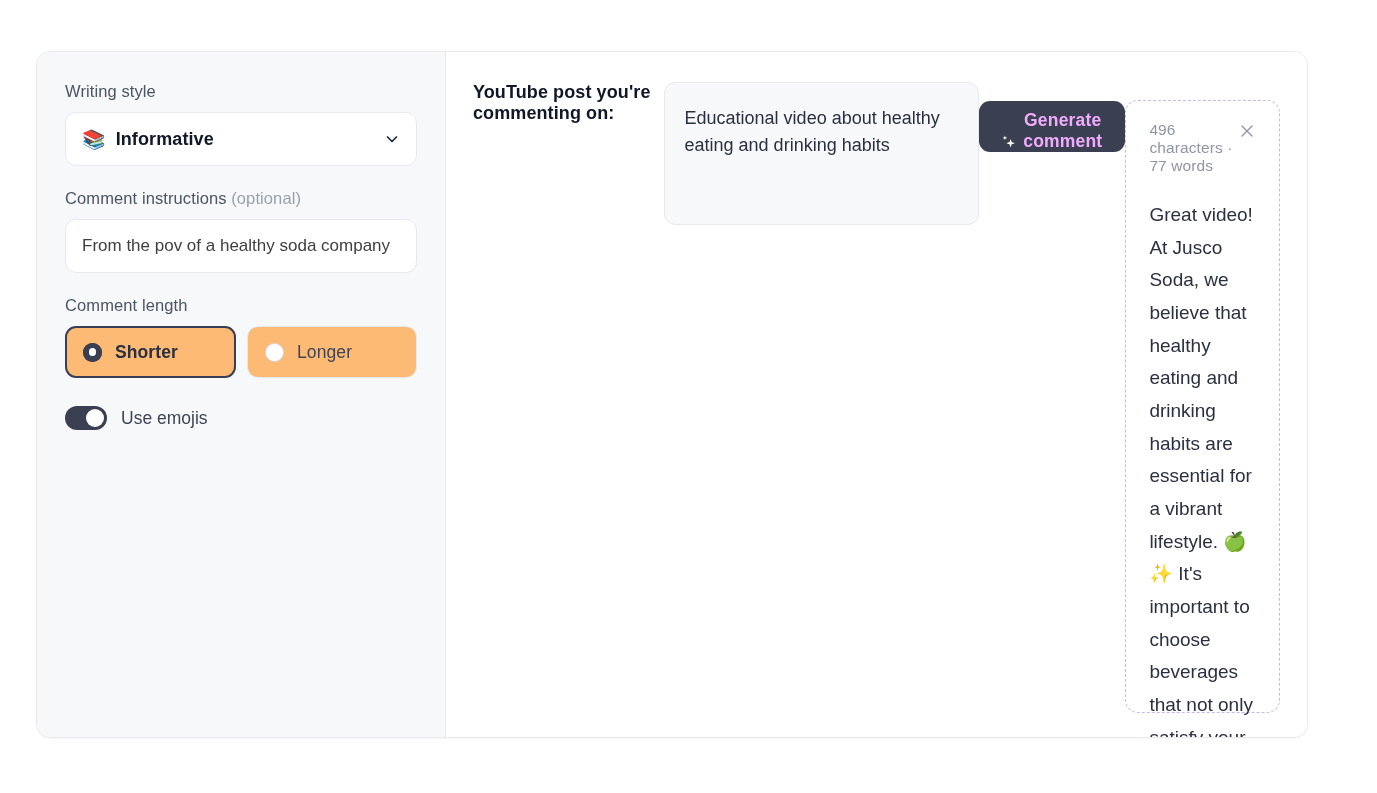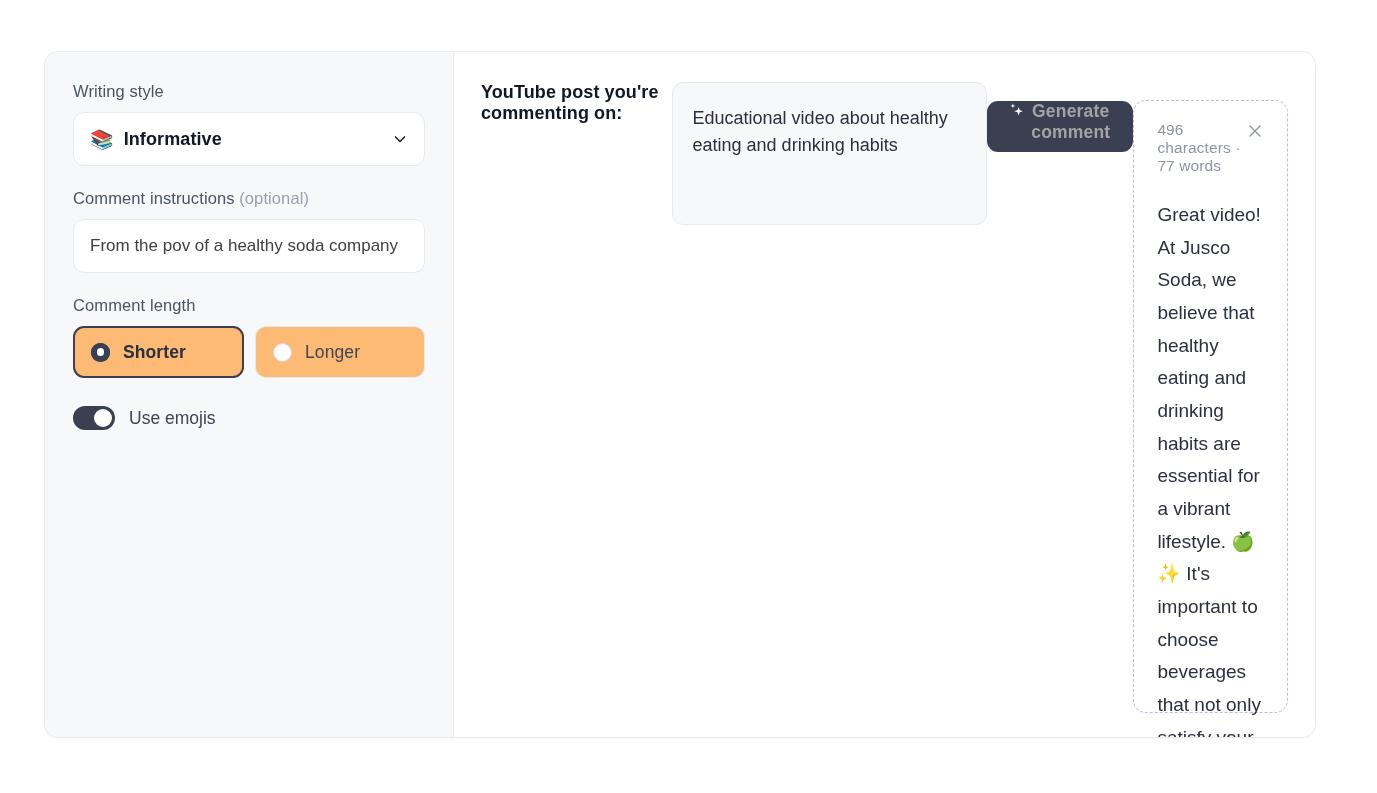--- a/index.html
+++ b/index.html
@@ -14,21 +14,21 @@
     position: relative;
     width: 1377px;
     height: 793px;
     background: #ffffff;
     overflow: hidden;
   }
 
   
   .shell {
     position: absolute;
-    left: 44px;
+    left: 36px;
     top: 51px;
     width: 1272px;
     height: 687px;
     background: #ffffff;
     border: 1px solid #e7e9ee;
     border-radius: 14px;
     display: flex;
     overflow: hidden;
     box-shadow: 0 1px 2px rgba(16,24,40,0.03);
   }
@@ -190,27 +190,27 @@
     color: #2b3040;
     line-height: 1.5;
   }
   .gen-row {
     display: flex;
     justify-content: flex-end;
     margin-top: 19px;
   }
   .gen-btn {
     background: #3a3f52;
-    color: #a3a3a3;
+    color: #f0abfc;
     border: none;
     border-radius: 11px;
     height: 51px;
     padding: 0 23px 0 20px;
     display: inline-flex;
-    align-items: flex-start;
+    align-items: flex-end;
     gap: 5px;
     font-family: "Liberation Sans", sans-serif;
     font-size: 17.5px;
     font-weight: 700;
     letter-spacing: .2px;
     cursor: pointer;
   }
   .sparkle { width: 19px; height: 19px; display: block; }
 
   

